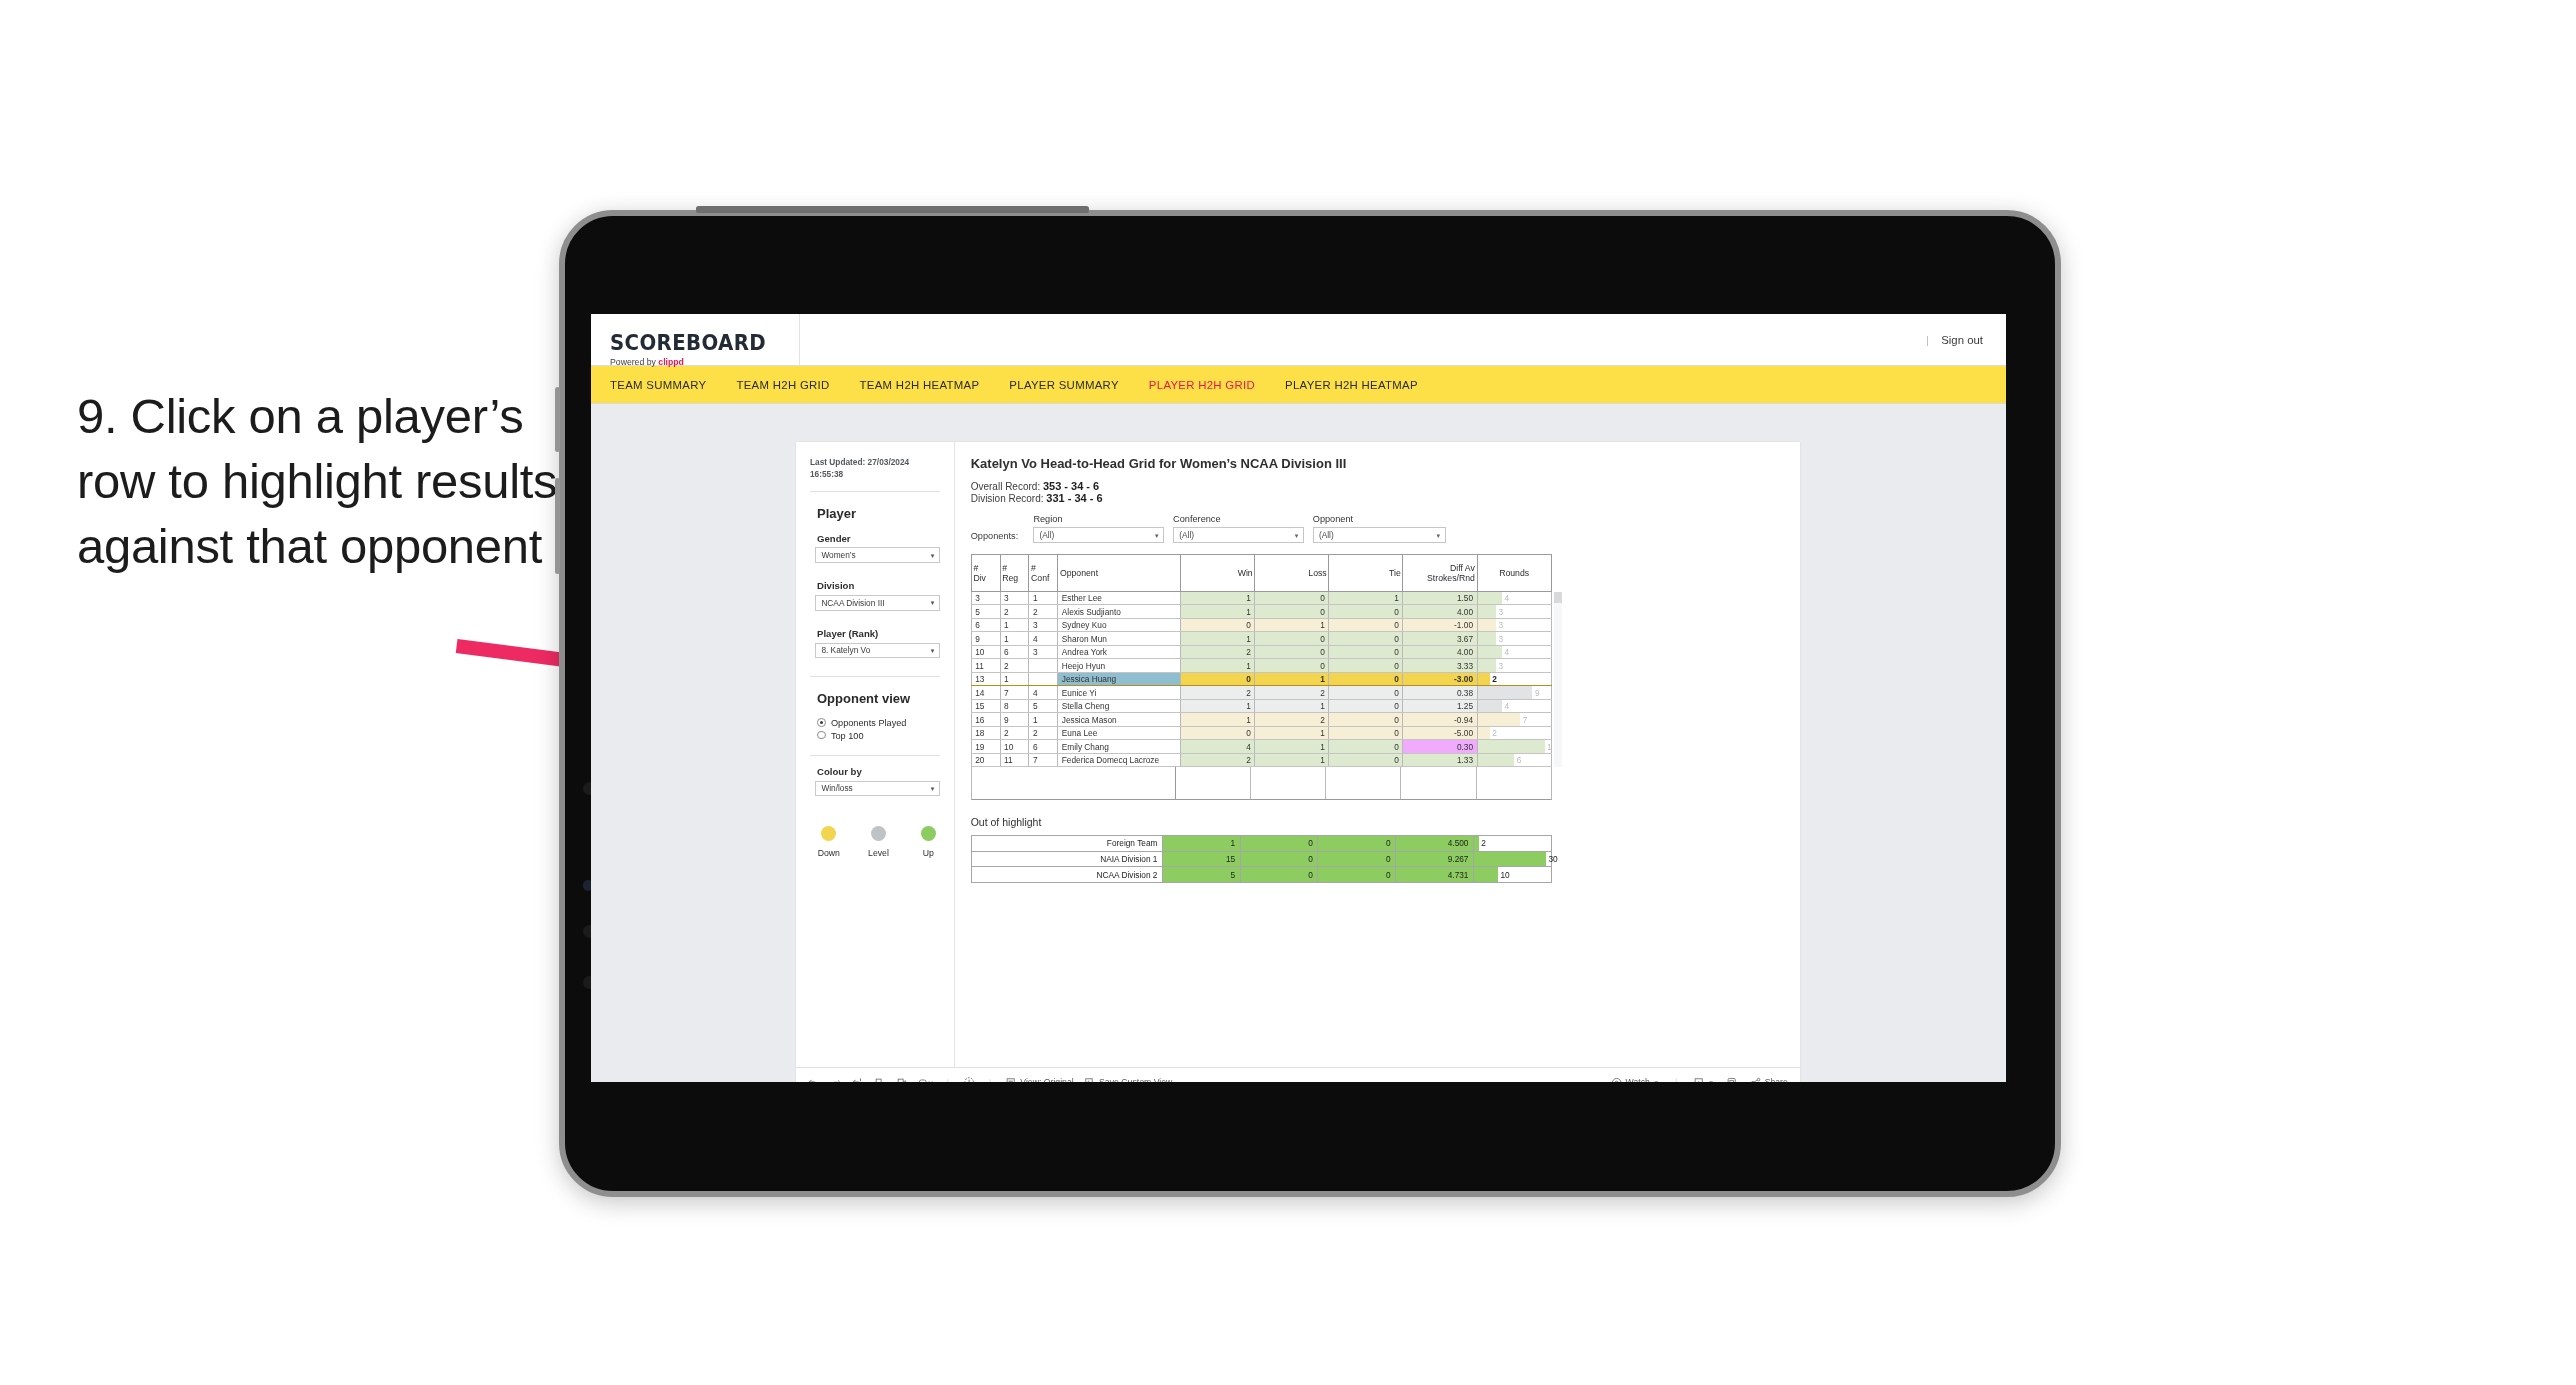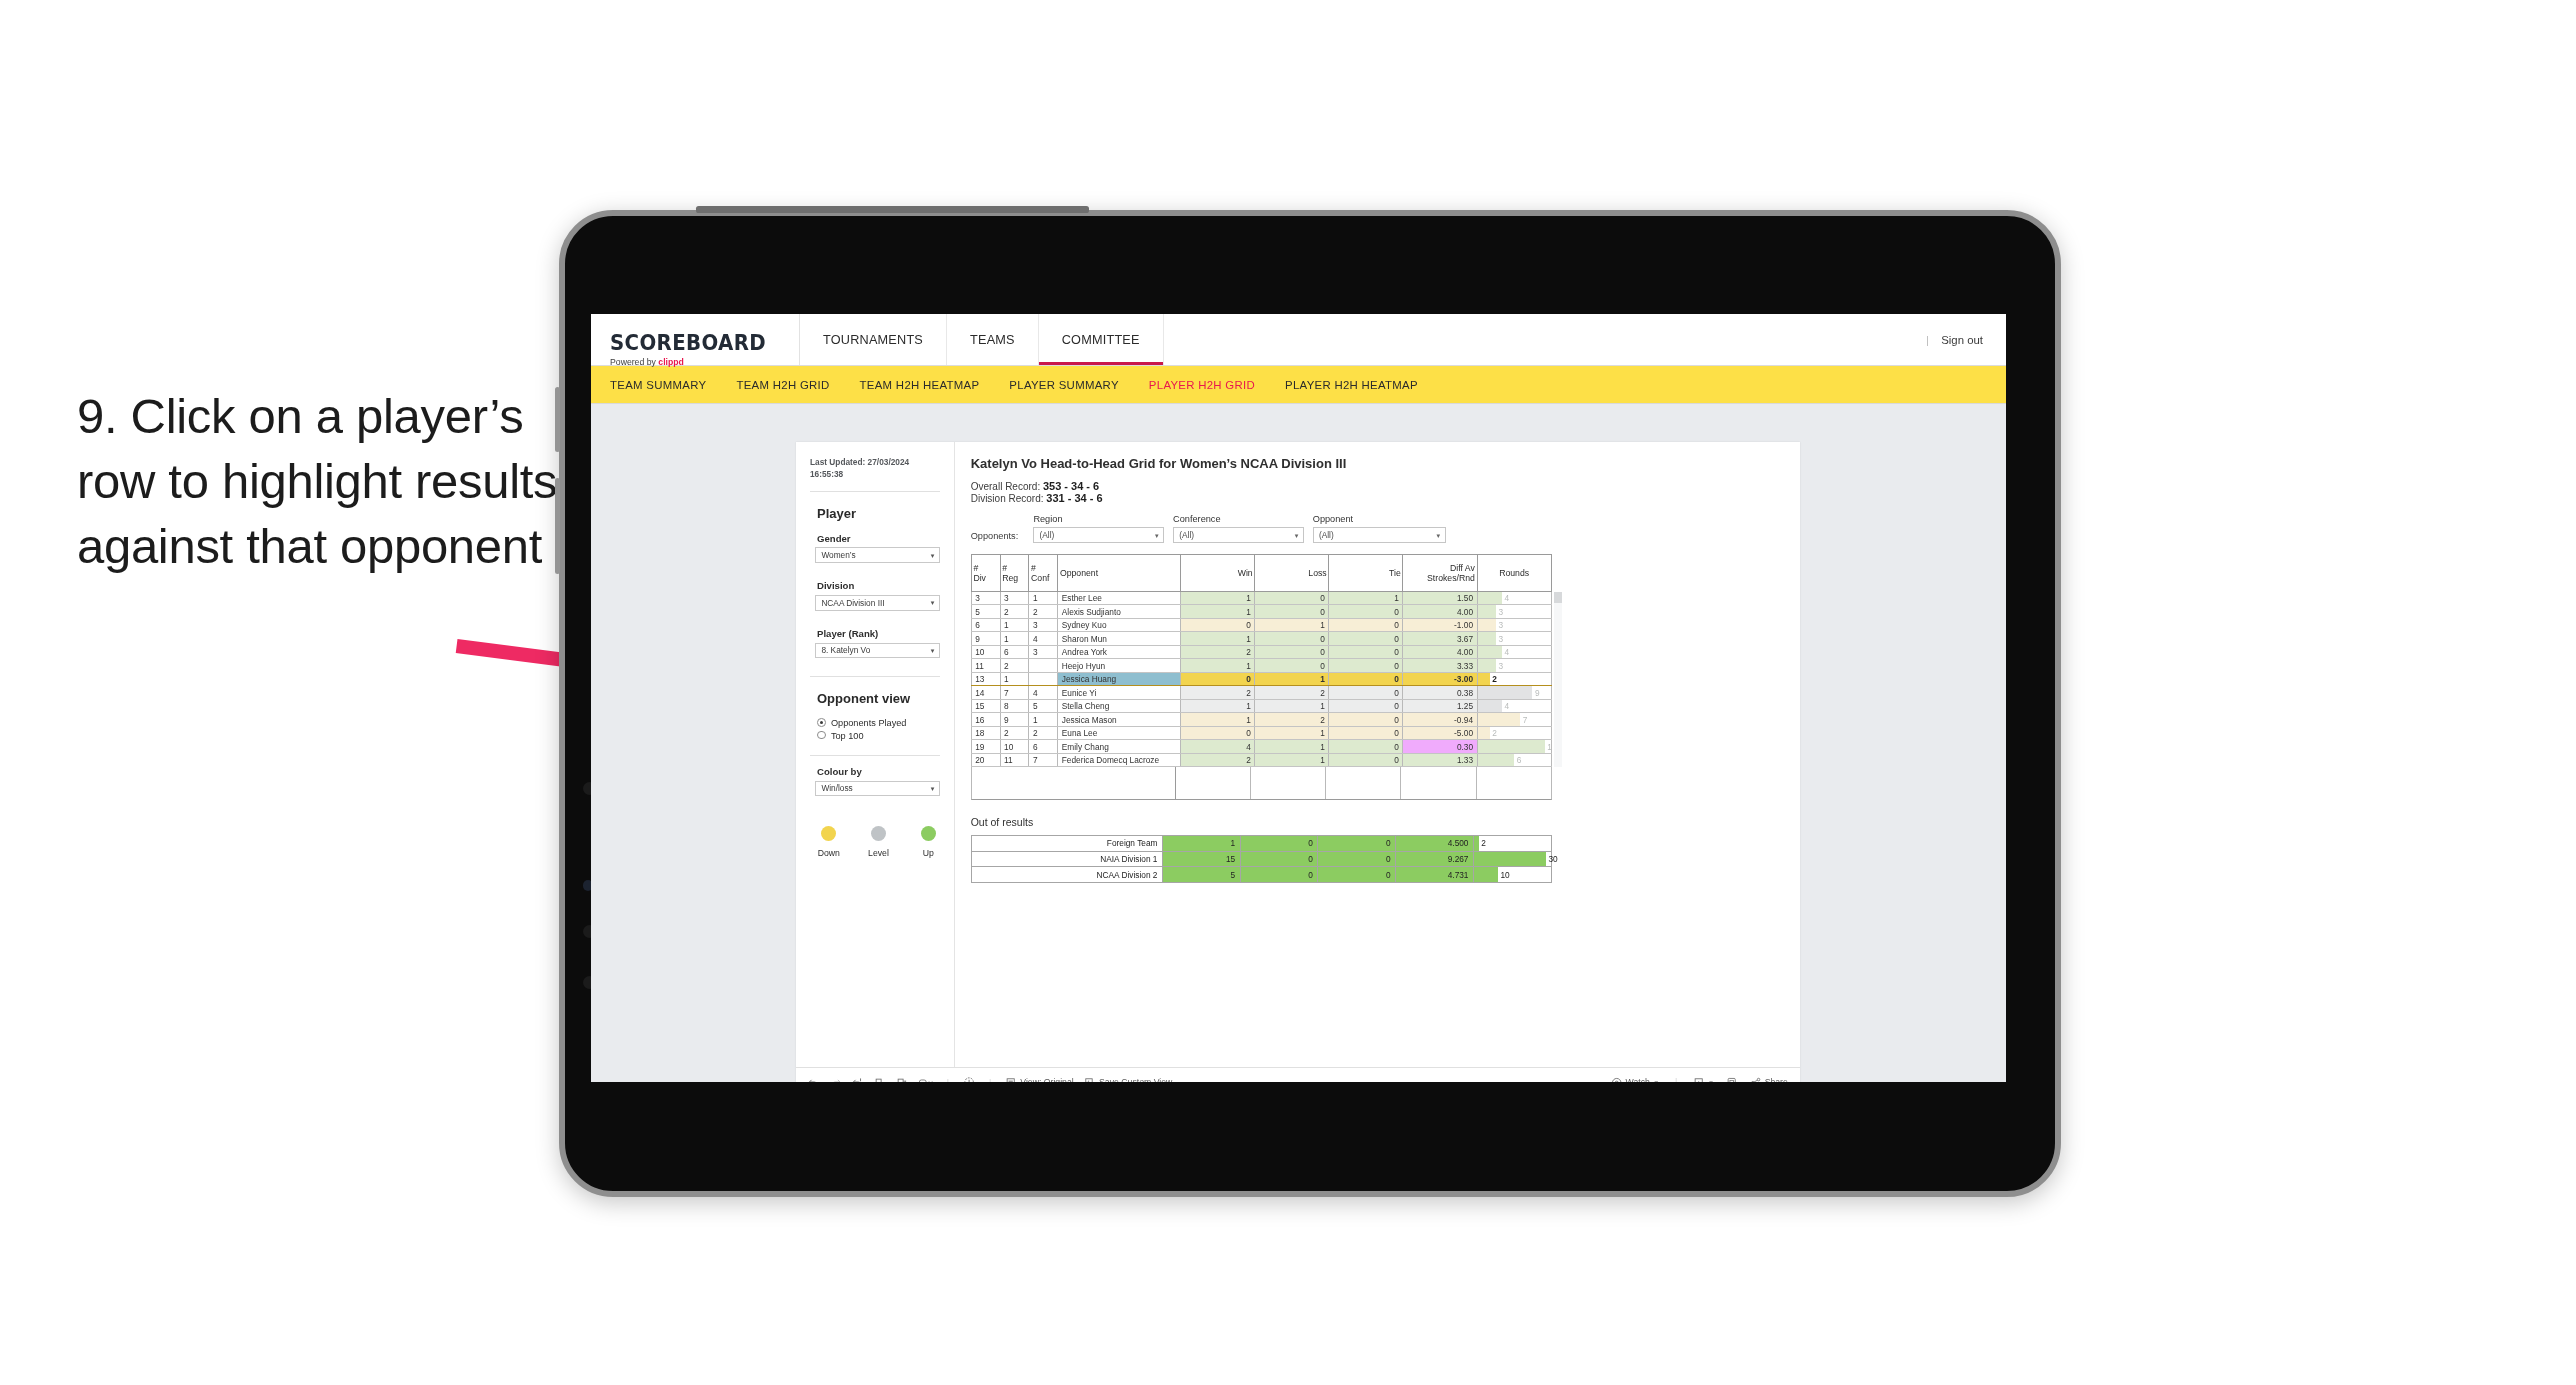--- a/index.html
+++ b/index.html
@@ -457,25 +457,20 @@
   <div class="cam c2"></div>
   <div class="cam c3"></div>
   <div class="cam c4"></div>
 
   <div id="screen">
 
     <div id="app-header">
       <div id="brand">
         <div class="logo">SCOREBOARD</div>
         <div class="tagline"><span>Powered by </span><b>clippd</b></div>
-      </div>
-      <div class="topnav">
-        <div class="item">TOURNAMENTS</div>
-        <div class="item">TEAMS</div>
-        <div class="item active">COMMITTEE</div>
       </div>
       <div id="signout-wrap">
         <span class="bar">|</span>
         <span class="link">Sign out</span>
       </div>
     </div>
 
     <div id="subnav">
       <div class="sitem">TEAM SUMMARY</div>
       <div class="sitem">TEAM H2H GRID</div>
@@ -815,21 +810,21 @@
                   <div></div>
                   <div></div>
                   <div></div>
                 </div>
               </div>
               <div id="vscroll">
                 <div class="thumb"></div>
               </div>
             </div>
 
-            <div id="ood-title">Out of results</div>
+            <div id="ood-title">Out of highlight</div>
             <table class="ood">
               <tbody id="ood-body">
                   <tr>
                     <td class="ood-name">Foreign Team</td>
                     <td class="ood-num">1</td>
                     <td class="ood-num">0</td>
                     <td class="ood-num">0</td>
                     <td class="ood-diff">4.500</td>
                     <td class="ood-rounds">
                       <div class="roundbar" style="width: 6.25%; background: rgb(140, 204, 97);"></div>

